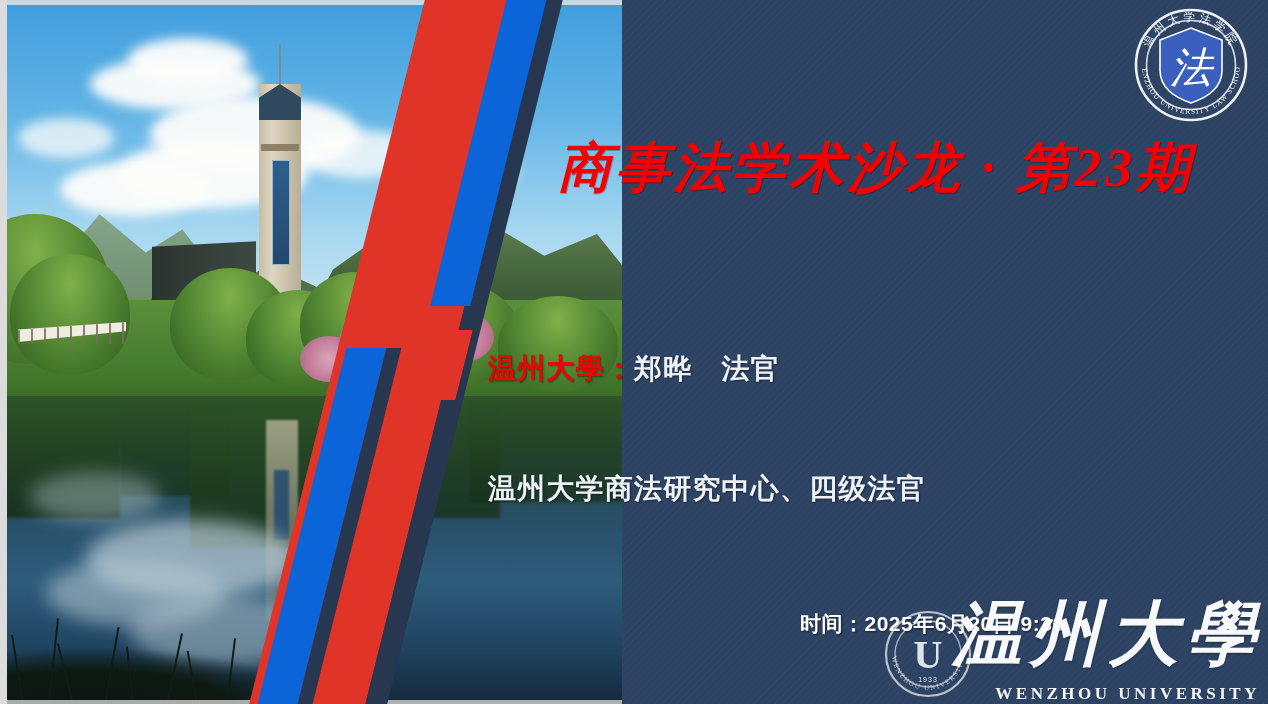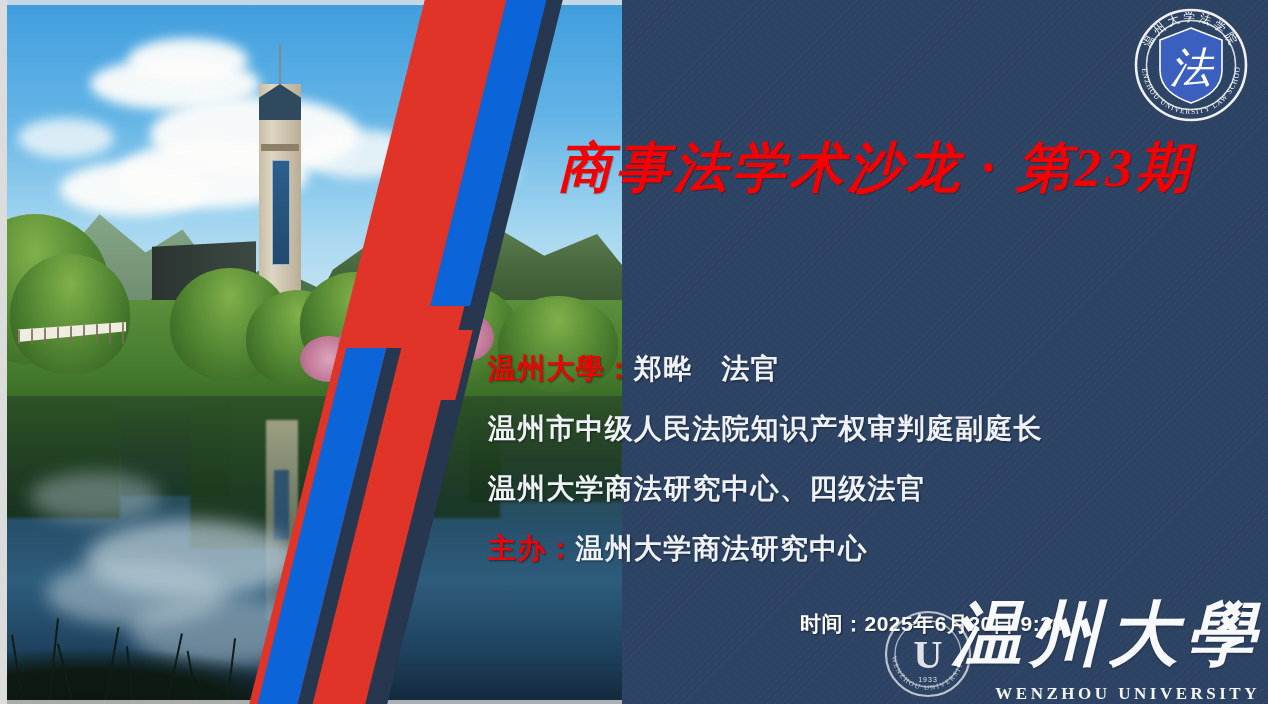--- a/index.html
+++ b/index.html
@@ -367,27 +367,23 @@
 
   <div id="content">
 
     <div id="main-title">商事法学术沙龙 · 第23期</div>
 
 
     <div class="info-line" id="line-speaker">
       <span class="lbl">温州大學：</span><span>郑晔　法官</span>
     </div>
 
-    <div class="info-line" id="line-aff1">温州市中级人民法院知识产权审判庭副庭长</div>
 
     <div class="info-line" id="line-aff2">温州大学商法研究中心、四级法官</div>
 
-    <div class="info-line" id="line-host">
-      <span class="lbl">主办：</span><span>温州大学商法研究中心</span>
-    </div>
 
     <div class="meta-line" id="line-time">时间：2025年6月20日 9:30</div>
   </div>
 
   <div id="wm">
     <svg id="wm-seal" viewBox="0 0 96 96">
       <defs>
         <path id="wmArc" d="M 48 48 m -36 0 a 36 36 0 1 0 72 0" fill="none"></path>
       </defs>
       <circle cx="48" cy="48" r="42" fill="none" stroke="#ffffff" stroke-width="2.2" opacity=".8"></circle>

